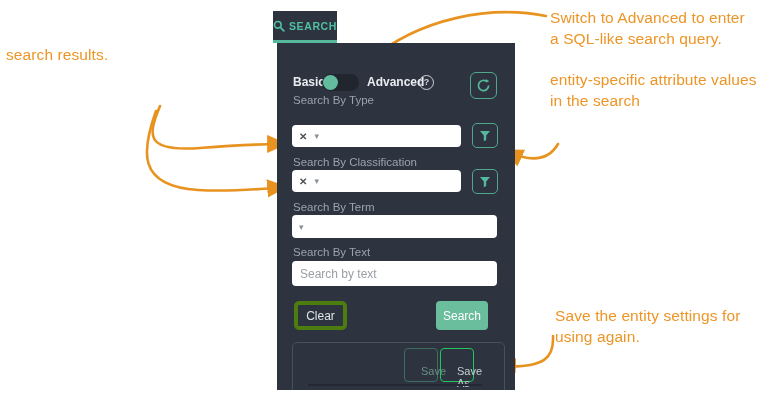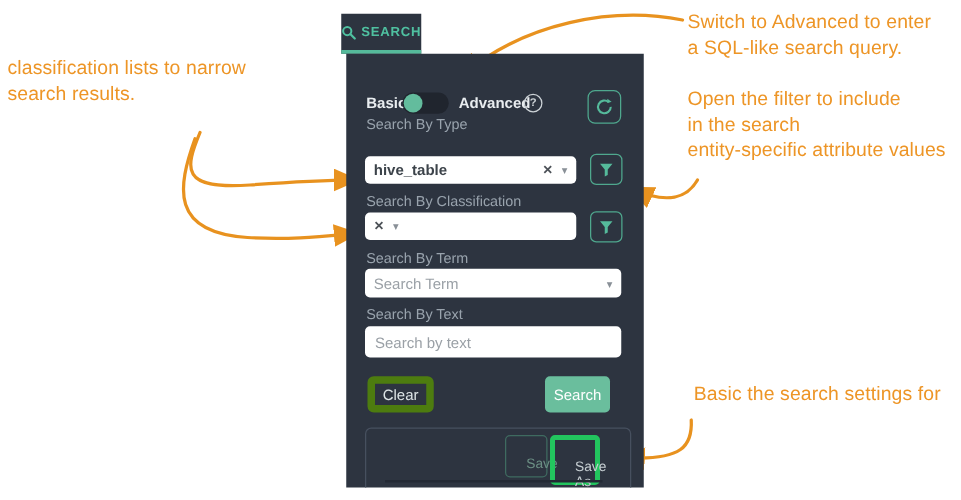--- a/index.html
+++ b/index.html
@@ -27,31 +27,31 @@
   .combo.wide{width:205px}
   .combo .val{font-size:12px;font-weight:bold;color:#3c434a;flex:1;white-space:nowrap;overflow:hidden}
   .combo .ph{font-size:12px;font-weight:normal;color:#9aa0a6;flex:1}
   .icon-x{color:#4c5157;font-size:10px;font-weight:bold;margin-right:7px;cursor:pointer}
   .caret{color:#899097;font-size:9px}
   .filter-btn{position:absolute;left:195px;width:26px;height:25px;border:1px solid #4fa88e;
               border-radius:5px;background:transparent;display:flex;align-items:center;justify-content:center;cursor:pointer}
   .text-input{position:absolute;left:15px;top:218px;width:205px;height:25px;border:none;border-radius:4px;
               padding:0 8px;box-sizing:border-box;font-size:12px;font-family:"Liberation Sans",sans-serif;color:#3c434a}
   .text-input::placeholder{color:#9aa0a6}
-  .clear-btn{position:absolute;left:17px;top:258px;width:53px;height:29px;border:6px solid #4d7c0f;
+  .clear-btn{position:absolute;left:17px;top:258px;width:53px;height:29px;border:4px solid #4d7c0f;
              border-radius:5px;color:#dde4e6;font-size:12px;background:transparent;cursor:pointer;
              font-family:"Liberation Sans",sans-serif}
   .search-btn{position:absolute;left:159px;top:258px;width:52px;height:29px;background:#6abe9d;border:none;
               border-radius:4px;color:#fff;font-size:12px;cursor:pointer;font-family:"Liberation Sans",sans-serif}
   .fav{position:absolute;left:15px;top:299px;width:211px;height:85px;border:1px solid #47505f;border-radius:5px}
   .fav-title{position:absolute;left:15px;top:13px;color:#edf0f2;font-size:13px;font-weight:bold;white-space:nowrap}
   .fav-btn{position:absolute;top:5px;height:22px;font-size:11px;border-radius:4px;background:transparent;
            cursor:pointer;font-family:Liberation Sans, sans-serif;padding:16px}
   .fav-save{left:111px;width:32px;border:1px solid #3f6b60;color:#6b8f84}
-  .fav-saveas{left:147px;width:27px;border:4px solid #22c55e;color:#c6ced2}
+  .fav-saveas{left:147px;width:27px;border:1px solid #22c55e;color:#c6ced2}
   .fav-divider{position:absolute;left:15px;top:41px;width:174px;height:2px;background:#232934}
   
   .tg-basic{position:absolute;left:16px;top:32px;color:#e9edf0;font-size:12px;font-weight:bold}
   .toggle{position:absolute;left:45px;top:31px;width:37px;height:17px;background:#20252e;border-radius:9px;cursor:pointer}
   .knob{position:absolute;left:1px;top:1px;width:15px;height:15px;border-radius:50%;background:#63bc9d}
   .tg-adv{position:absolute;left:90px;top:32px;color:#e9edf0;font-size:12px;font-weight:bold}
   .help{position:absolute;left:142px;top:32px;width:13px;height:13px;border:1px solid #cdd3d7;border-radius:50%;
         color:#cdd3d7;font-size:9px;line-height:13px;text-align:center;font-weight:bold;cursor:pointer}
   .refresh{position:absolute;left:193px;top:29px;width:27px;height:27px;border:1px solid #4fa88e;border-radius:6px;
            background:transparent;display:flex;align-items:center;justify-content:center;cursor:pointer}
@@ -68,34 +68,33 @@
   <g fill="none" stroke="#e8921f" stroke-width="2.6" stroke-linecap="round">
     <path d="M 546 16 C 490 5, 420 18, 370 60" marker-end="url(#ah)"></path>
     <path d="M 160 106 C 148 135, 144 152, 200 148 C 238 145, 262 144, 284 144" marker-end="url(#ah)"></path>
     <path d="M 156 111 C 142 150, 136 186, 198 190 C 233 192, 260 189, 284 187" marker-end="url(#ah)"></path>
     <path d="M 558 144 C 550 158, 534 164, 506 151" marker-end="url(#ah)"></path>
     <path d="M 553 336 C 554 356, 547 369, 499 366" marker-end="url(#ah)"></path>
   </g>
 </svg>
 
 <div class="note note-left">
-  <div>classification lists to narrow</div>
   <div>search results.</div>
 </div>
 <div class="note note-top-right">
   <div>Switch to Advanced to enter</div>
   <div>a SQL-like search query.</div>
 </div>
 <div class="note note-mid-right">
-  <div>Open the filter to include</div>
+  <div>entity-specific attribute values</div>
   <div>in the search</div>
-  <div>entity-specific attribute values</div>
 </div>
 <div class="note note-bottom-right">
-  <div>Basic the search settings for</div>
+  <div>Save the entity settings for</div>
+  <div>using again.</div>
 </div>
 
 <div class="tab">
   <span style="display:flex">
     <svg width="12" height="12" viewBox="0 0 12 12">
       <circle cx="4.8" cy="4.8" r="3.3" fill="none" stroke="#4fc0a0" stroke-width="1.6"></circle>
       <line x1="7.4" y1="7.4" x2="10.8" y2="10.8" stroke="#4fc0a0" stroke-width="1.8" stroke-linecap="round"></line>
     </svg>
   </span>
   <span class="tab-label">SEARCH</span>
@@ -113,21 +112,20 @@
     <span style="display:flex">
       <svg width="15" height="15" viewBox="0 0 15 15">
         <path d="M12.6 7.5 A5.1 5.1 0 1 1 10.9 3.7" fill="none" stroke="#55ba9b" stroke-width="1.7"></path>
         <path d="M9.8 1.0 L10.2 4.4 L13.3 3.3 Z" fill="#55ba9b"></path>
       </svg>
     </span>
   </button>
 
   <div class="lbl" style="top:51px">Search By Type</div>
   <div class="combo" style="top:82px">
-    <span class="val">hive_table</span>
     <span class="icon-x">✕</span>
     <span class="caret">▾</span>
   </div>
   <button class="filter-btn" style="top:80px">
     <span style="display:flex">
       <svg width="12" height="12" viewBox="0 0 12 12">
           <path d="M1 1 H11 L7.2 5.6 V10 L4.8 11.2 V5.6 Z" fill="#55ba9b"></path>
         </svg>
     </span>
   </button>
@@ -140,21 +138,20 @@
   <button class="filter-btn" style="top:126px">
     <span style="display:flex">
       <svg width="12" height="12" viewBox="0 0 12 12">
           <path d="M1 1 H11 L7.2 5.6 V10 L4.8 11.2 V5.6 Z" fill="#55ba9b"></path>
         </svg>
     </span>
   </button>
 
   <div class="lbl" style="top:158px">Search By Term</div>
   <div class="combo wide" style="top:172px;height:23px">
-    <span class="ph">Search Term</span>
     <span class="caret">▾</span>
   </div>
 
   <div class="lbl" style="top:203px">Search By Text</div>
   <input class="text-input" type="text" placeholder="Search by text" style="">
 
   <button class="clear-btn">Clear</button>
   <button class="search-btn">Search</button>
 
   <div class="fav">

